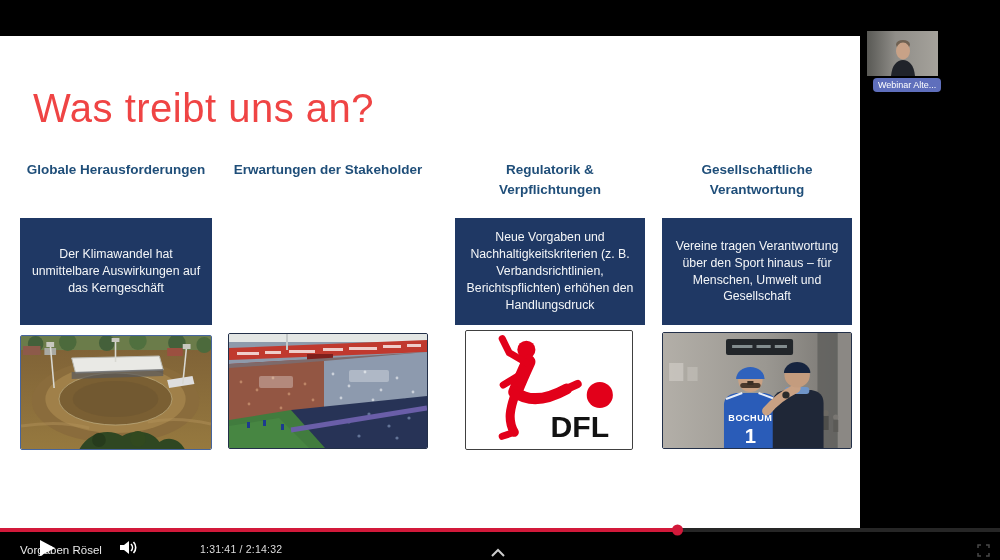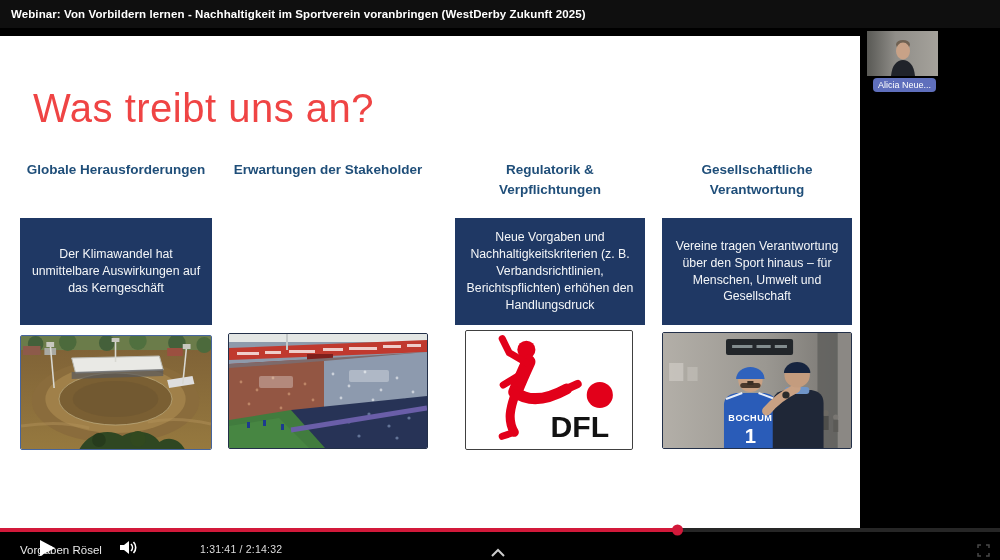--- a/index.html
+++ b/index.html
@@ -45,23 +45,20 @@
   .volume-btn{left:119px;top:540px;width:20px;height:15px;cursor:pointer;}
   .time-text{left:200px;top:543px;color:#ddd;font-size:10.5px;letter-spacing:.2px;}
   .chevron-btn{left:490px;top:543px;width:16px;height:9px;cursor:pointer;}
   .fullscreen-btn{left:977px;top:543px;width:13px;height:13px;opacity:.28;cursor:pointer;}
 </style>
 </head>
 <body>
 
 <div class="stage">
 
-  <div class="titlebar">
-    <span class="titlebar-text">Webinar: Von Vorbildern lernen - Nachhaltigkeit im Sportverein voranbringen (WestDerby Zukunft 2025)</span>
-  </div>
 
   <div class="slide">
     <h1 class="slide-title">Was treibt uns an?</h1>
 
     <div class="col c1">
       <div class="col-header">Globale Herausforderungen</div>
       <div class="col-box">Der Klimawandel hat unmittelbare Auswirkungen auf das Kerngeschäft</div>
       <div class="col-photo">
         <svg viewBox="0 0 195 113" preserveAspectRatio="none">
           <defs>
@@ -260,21 +257,21 @@
             <stop offset="0.4" stop-color="#8f8d88"></stop>
             <stop offset="1" stop-color="#a5a29b"></stop>
       </linearGradient>
         </defs>
       <rect width="71" height="45" fill="url(#wc)"></rect>
       <ellipse cx="36" cy="13.5" rx="7" ry="4.5" fill="#6f6152"></ellipse>
       <ellipse cx="36" cy="20" rx="7" ry="8.5" fill="#c8a287"></ellipse>
       <path d="M24,45 C25,34 30,29 36,29 C42,29 47,34 48,45 Z" fill="#20232a"></path>
     </svg>
   </div>
-  <div class="webcam-label">Alicia Neue...</div>
+  <div class="webcam-label">Webinar Alte...</div>
 
   <div class="progress-track">
     <div class="progress-played" style="width: 67.8%;">
       <div class="progress-dot"></div>
     </div>
   </div>
 
   <div class="caption-name">Vorgaben Rösel</div>
   <div class="ctl play-btn"></div>
   <div class="ctl volume-btn">

